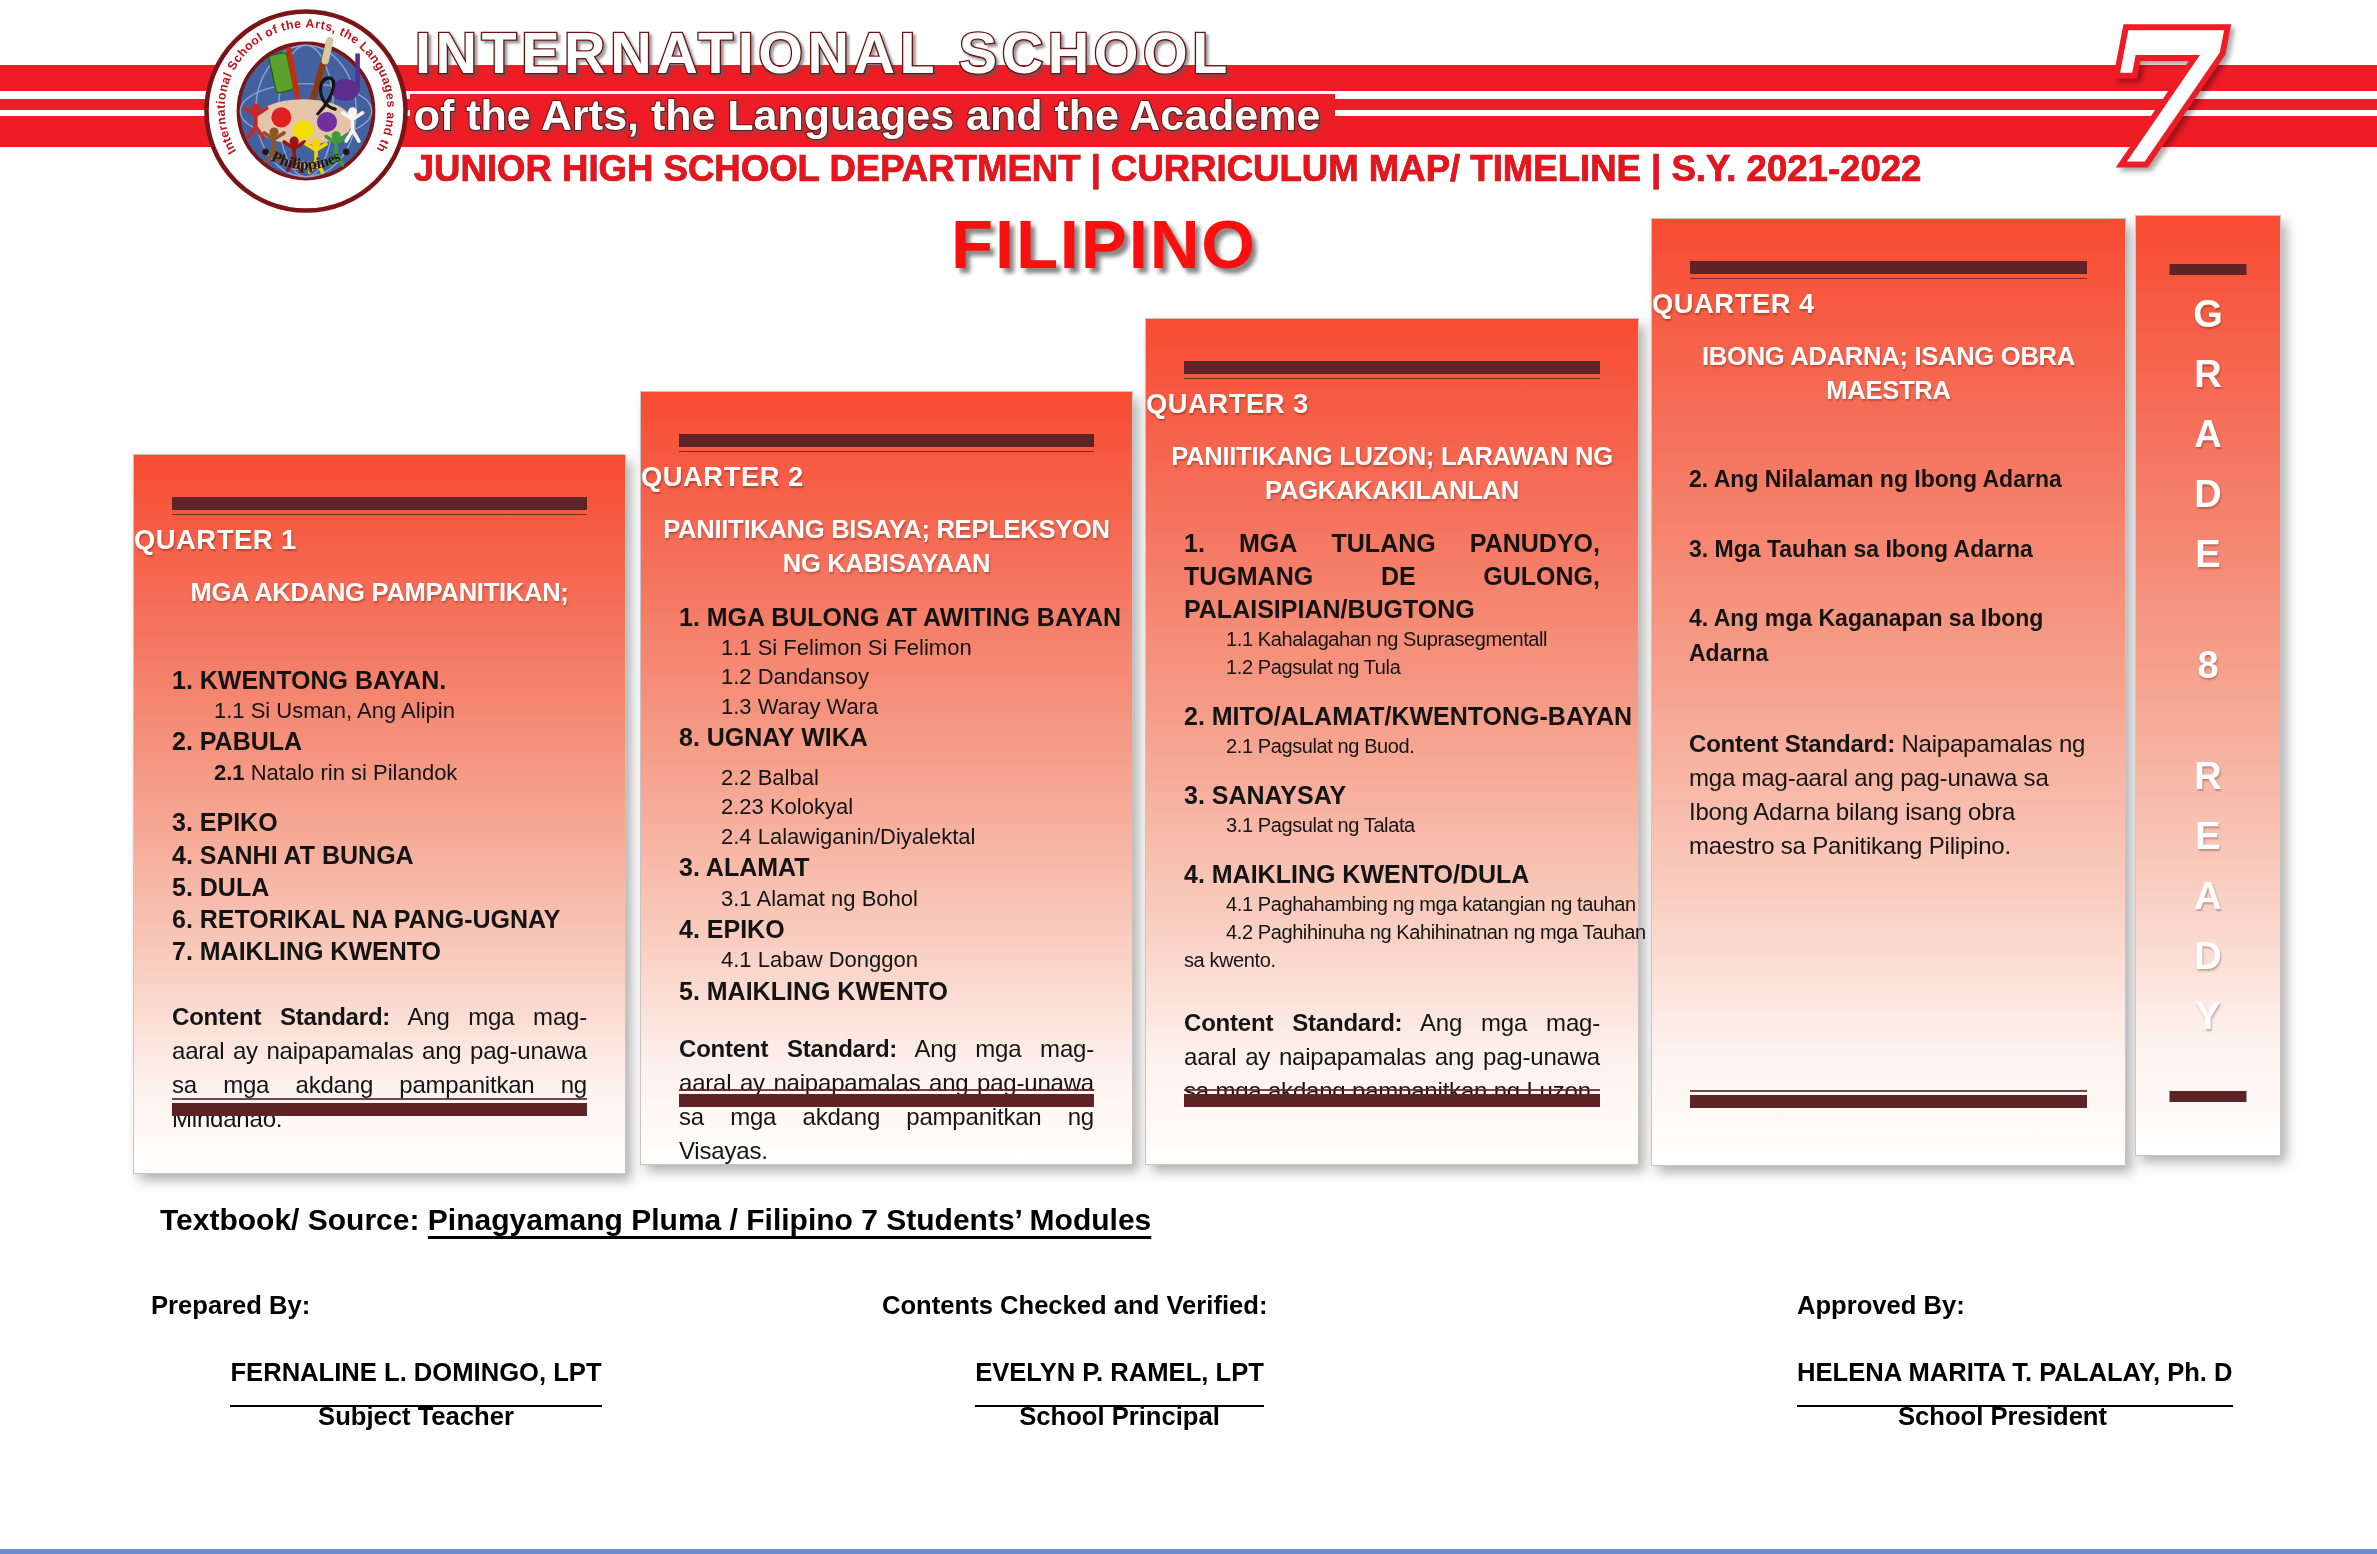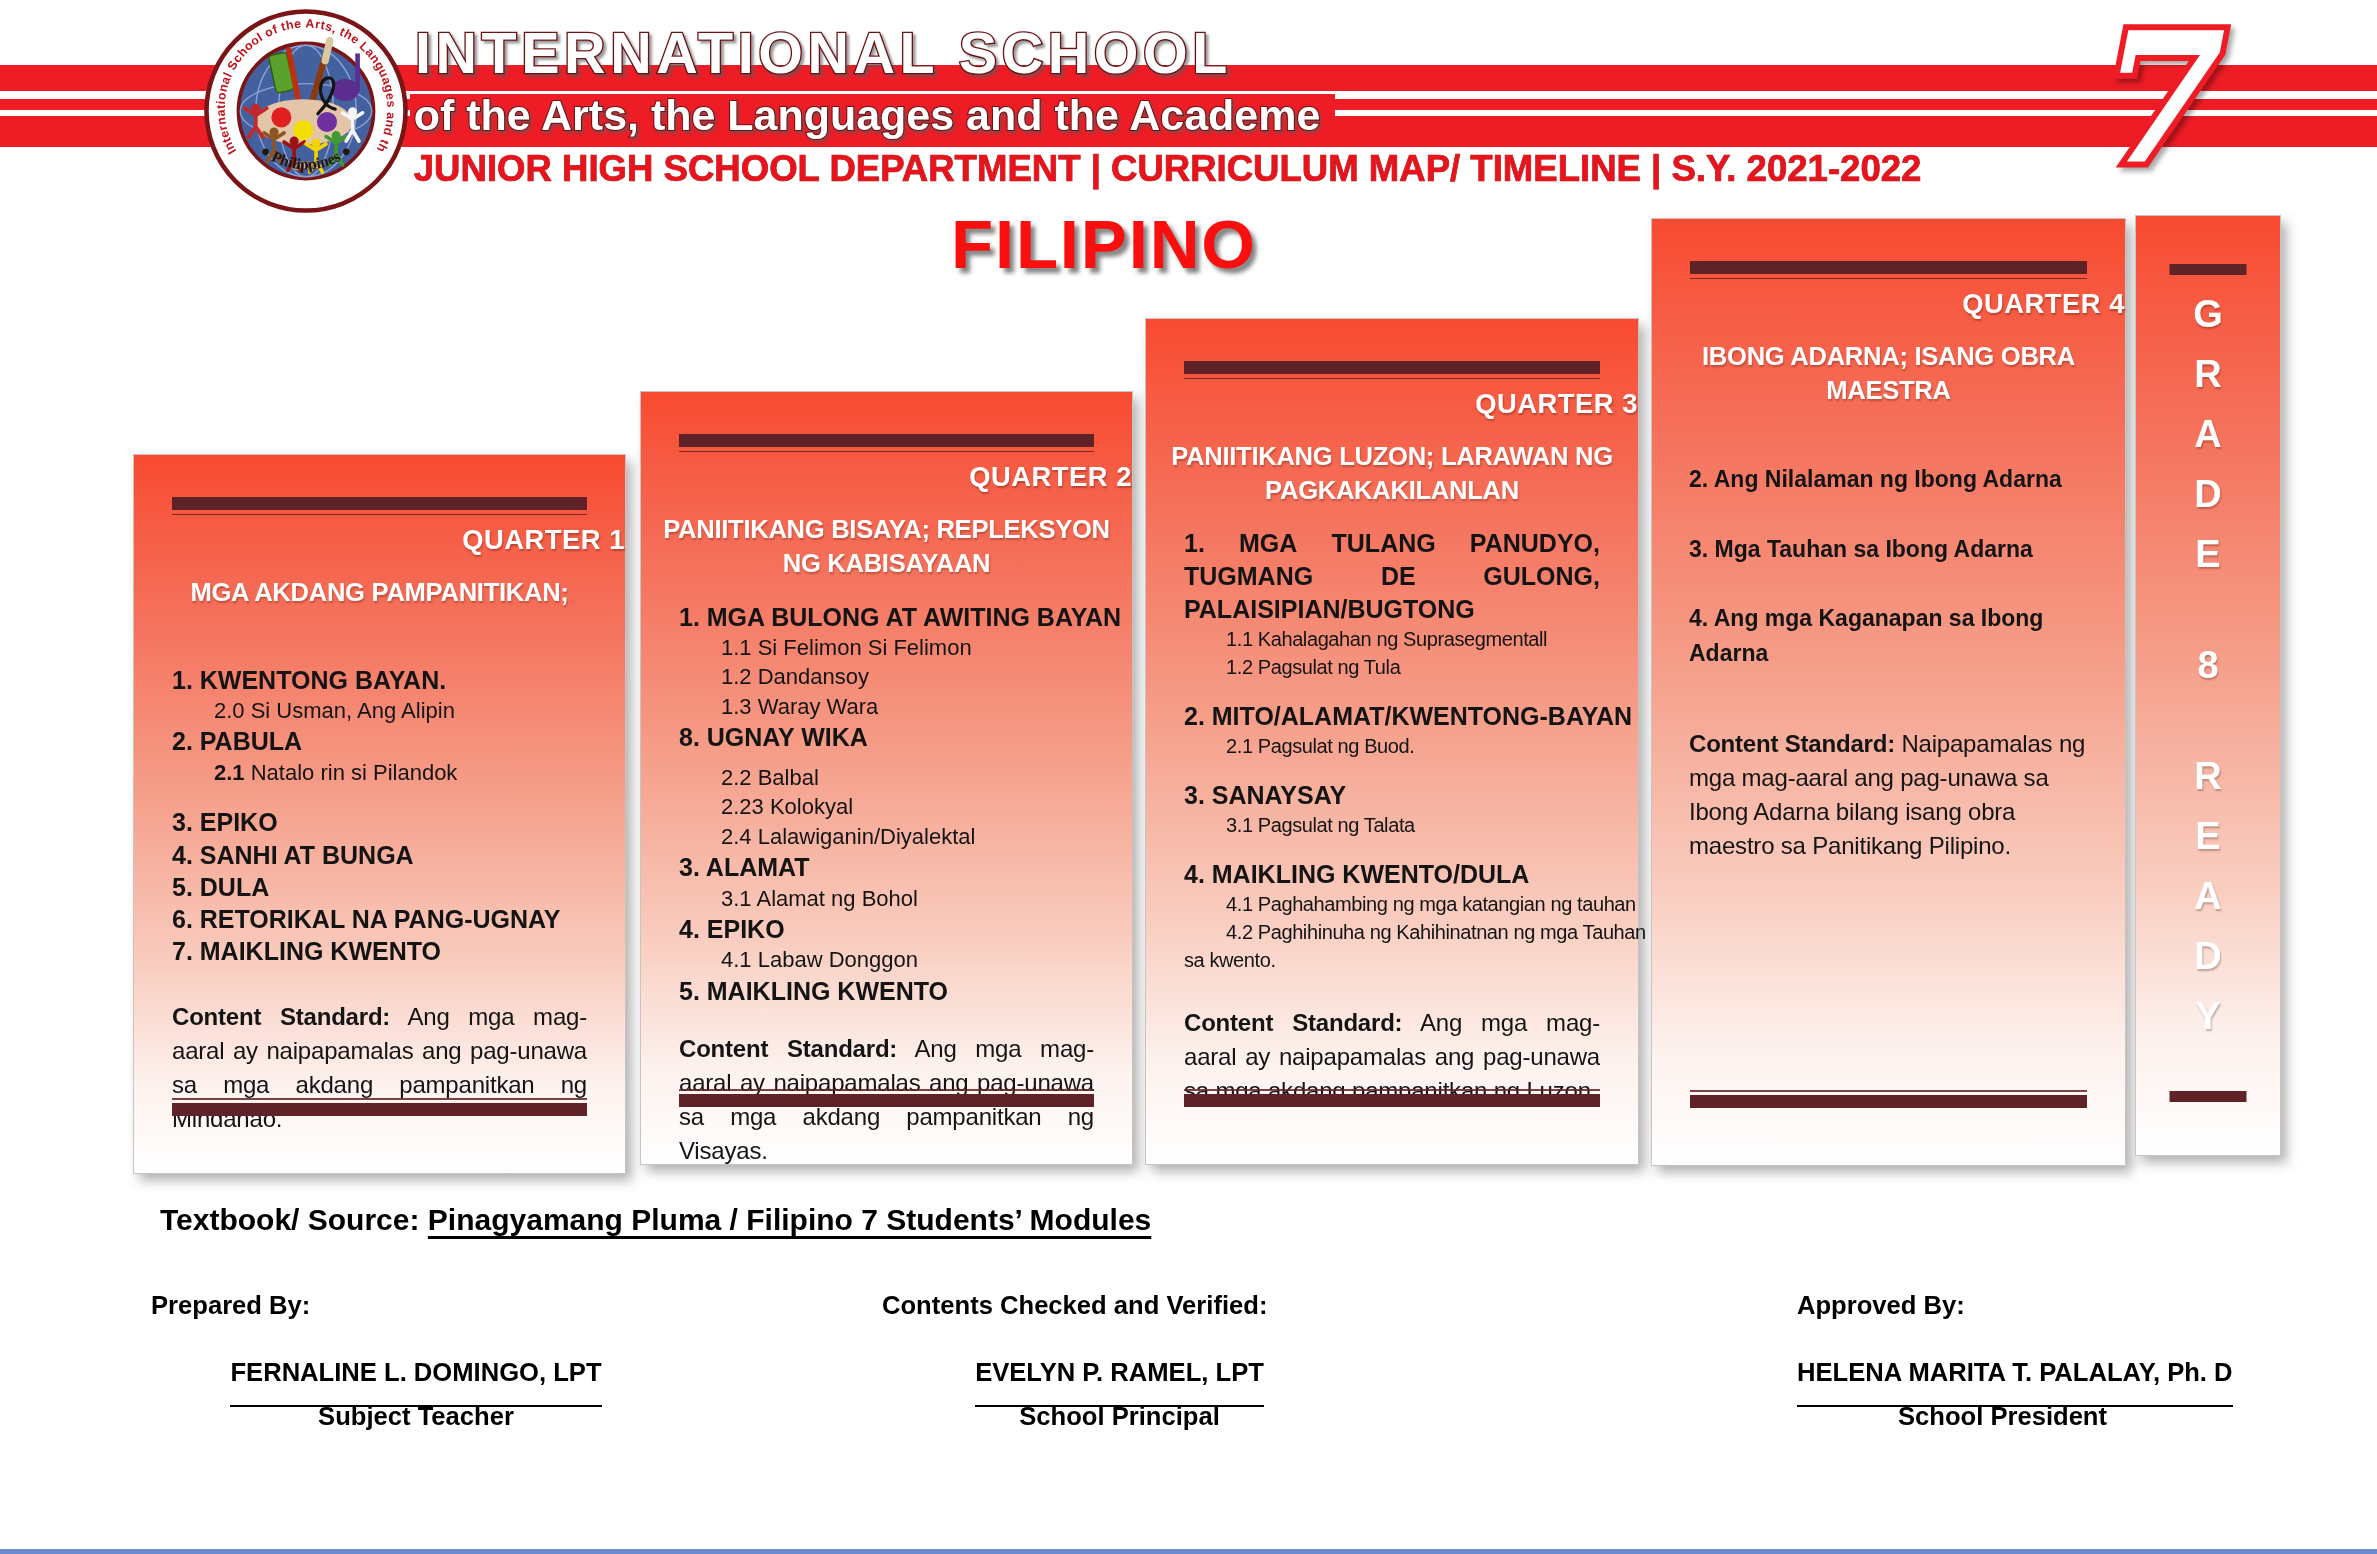--- a/index.html
+++ b/index.html
@@ -21,21 +21,21 @@
             text-shadow:4.6px 4.6px 4.6px rgba(110,110,110,.85);}
 
   
   .card{position:absolute;border:0.9px solid #cbc3c0;
         background:linear-gradient(180deg,#f84b31 0%,#f5705a 22%,#f59c87 46%,#f9cfc2 72%,#fdf2ee 88%,#ffffff 100%);
         box-shadow:6.4px 7.3px 11px rgba(100,100,100,.5);}
   .tbar{position:absolute;top:42px;left:38px;right:38px;height:12.8px;background:#5f2327;}
   .tbar::after{content:"";position:absolute;left:0;right:0;top:16.5px;height:1.8px;background:#5f2327;opacity:.85;}
   .bbar{position:absolute;bottom:57px;left:38px;right:38px;height:12.8px;background:#5f2327;}
   .bbar::before{content:"";position:absolute;left:0;right:0;top:-5.5px;height:1.8px;background:#5f2327;opacity:.85;}
-  .qlabel{position:absolute;top:69px;left:0;right:0;text-align:right;color:#ffffff;
+  .qlabel{position:absolute;top:69px;left:0;right:0;text-align:left;color:#ffffff;
           font-size:27.4px;font-weight:bold;letter-spacing:0.5px;text-shadow:0.9px 1.8px 1.8px rgba(70,20,10,.35);}
   .qtitle{position:absolute;top:121px;left:0;right:0;text-align:center;color:#ffffff;
           font-size:25.6px;font-weight:bold;line-height:1.32;letter-spacing:-0.3px;
           text-shadow:0.9px 1.8px 1.8px rgba(70,20,10,.3);}
   .qtitle div{white-space:nowrap;}
   .qbody{position:absolute;top:208px;left:38px;right:38px;color:#141414;}
   .card.q4 .qbody{left:37px;right:37px;}
 
   .ln{font-size:25px;line-height:1.18;white-space:nowrap;margin:2.7px 0;}
   .ln .bb{font-weight:bold;}
@@ -167,21 +167,21 @@
 
 <div class="card q1" style="left:133px;top:454px;width:491px;height:718px;">
   <div class="tbar"></div>
   <div class="qlabel">QUARTER 1</div>
   <div class="qtitle">
     <div>MGA AKDANG PAMPANITIKAN;</div>
   </div>
   <div class="qbody">
     <div>
         <div class="ln"><span class="bb">1. KWENTONG BAYAN.</span></div>
-        <div class="ln ind1"><span>2.0 Si Usman, Ang Alipin</span></div>
+        <div class="ln ind1"><span>1.1 Si Usman, Ang Alipin</span></div>
         <div class="ln"><span class="bb">2. PABULA</span></div>
         <div class="ln ind1"><span class="bb">2.1</span><span> Natalo rin si Pilandok</span></div>
         <div class="ln gap"><span class="bb">3. EPIKO</span></div>
         <div class="ln"><span class="bb">4. SANHI AT BUNGA</span></div>
         <div class="ln"><span class="bb">5. DULA</span></div>
         <div class="ln"><span class="bb">6. RETORIKAL NA PANG-UGNAY</span></div>
         <div class="ln"><span class="bb">7. MAIKLING KWENTO</span></div>
       </div>
     <p class="cs"><span class="bb">Content Standard:</span><span> Ang mga mag-aaral ay naipapamalas ang pag-unawa sa mga akdang pampanitkan ng Mindanao.</span></p>
   </div>

